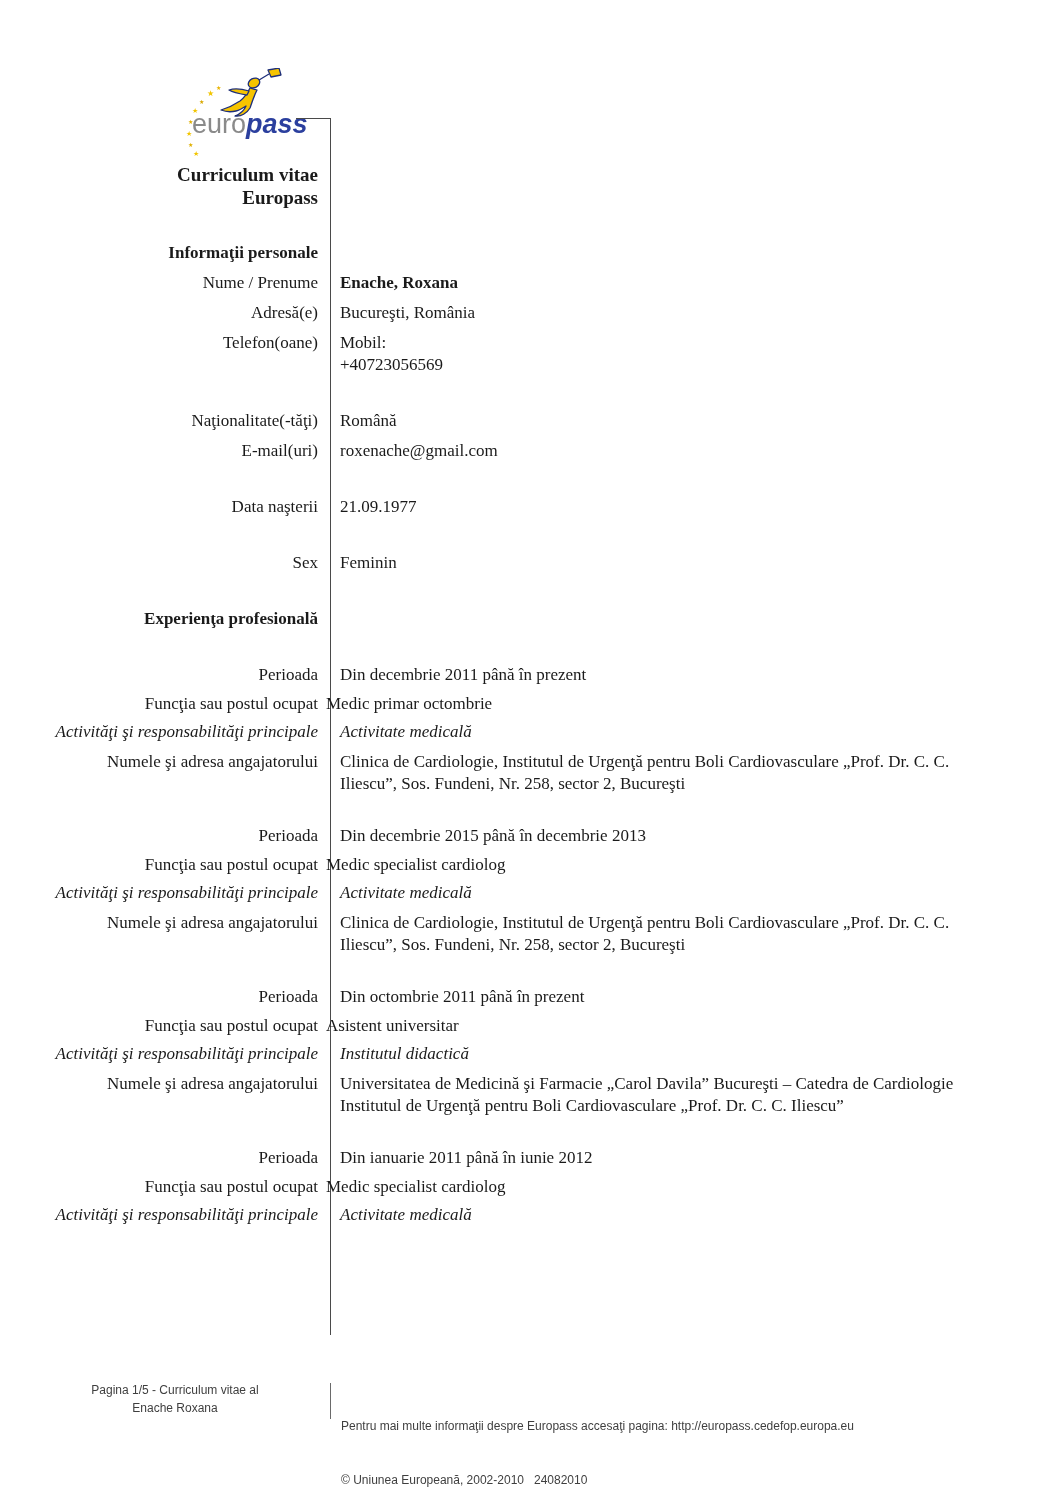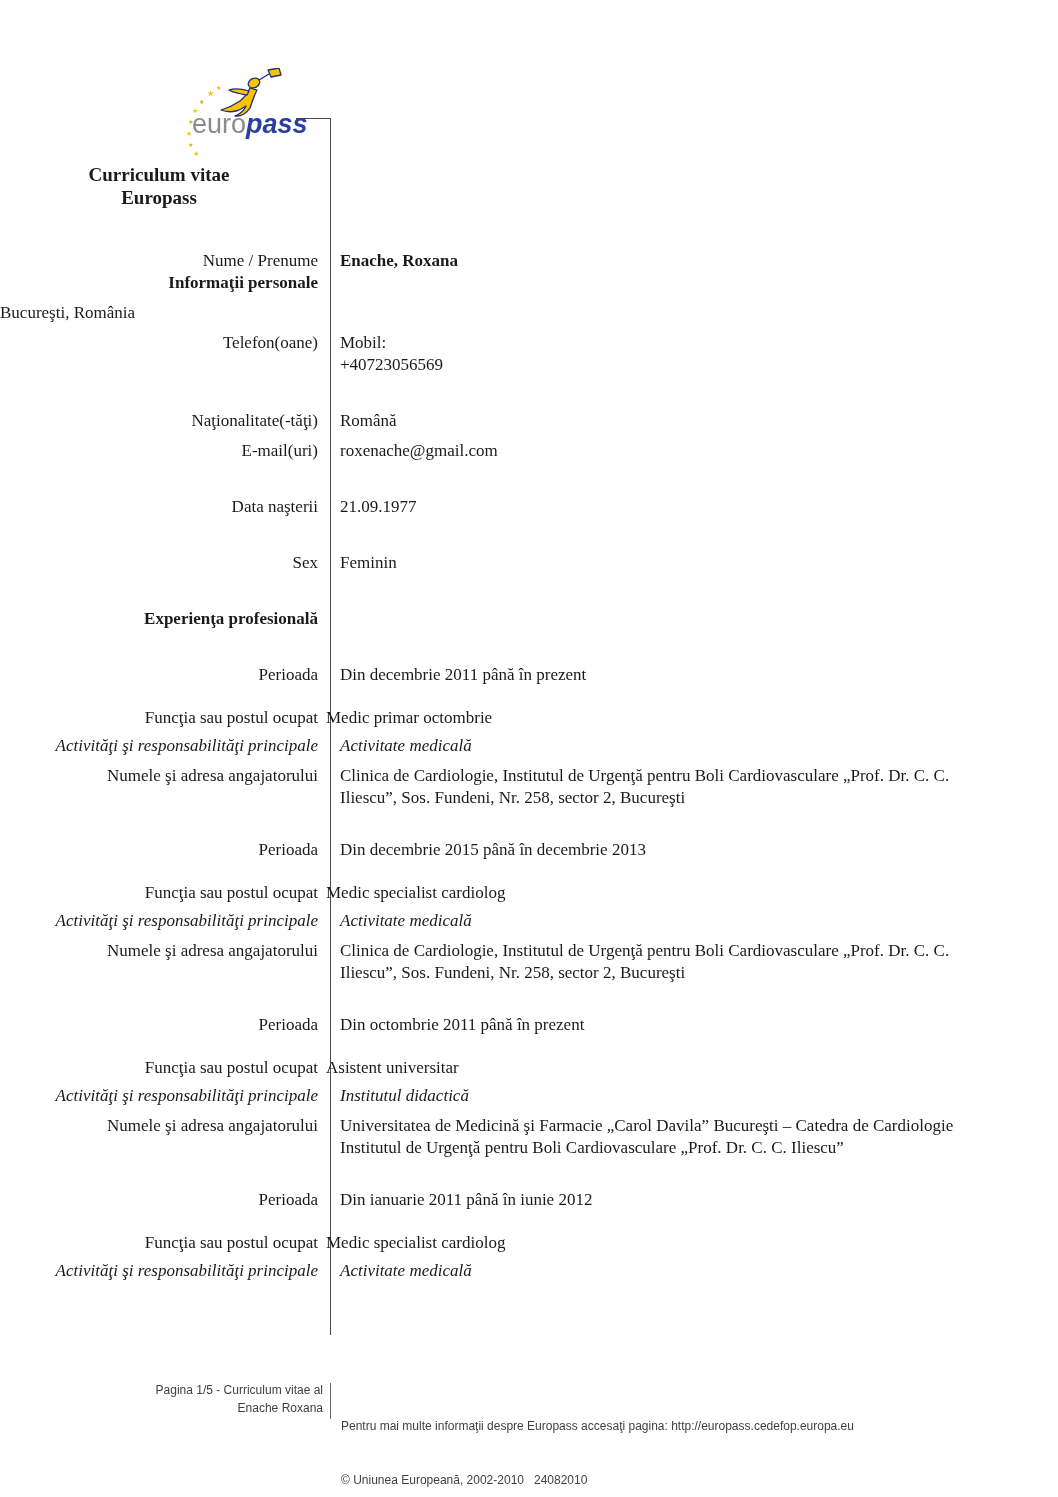--- a/index.html
+++ b/index.html
@@ -13,36 +13,36 @@
     overflow:hidden;
   }
   
   .vline{position:absolute;left:330px;top:118px;width:1px;height:1217px;background:#4a4a4a;}
   .hconnector{position:absolute;left:296px;top:118px;width:35px;height:1px;background:#4a4a4a;}
   
   .logo{position:absolute;left:180px;top:68px;width:152px;height:92px;}
   
   .doc-title{
     position:absolute;left:0;top:163px;width:318px;
-    text-align:center;font-weight:bold;font-size:19px;line-height:23px;
+    text-align:right;font-weight:bold;font-size:19px;line-height:23px;
   }
   
   .content{position:absolute;left:0;top:242px;width:1018px;}
   .row{display:grid;grid-template-columns:318px 1fr;column-gap:22px;line-height:22px;margin-top:8px;}
   .row.first{margin-top:0;}
   .mt34{margin-top:34px;}
   .mt30{margin-top:30px;}
-  .mt7{margin-top:21px;gap:8px;}
+  .mt7{margin-top:7px;gap:8px;}
   .mt6{margin-top:6px;font-style:italic;}
   .lbl{text-align:right;}
   .val{max-width:660px;white-space:pre-line;}
   .bold{font-weight:bold;}
   
   .footer-left{
-    position:absolute;left:5px;top:1381px;width:318px;text-align:right;
+    position:absolute;left:16px;top:1381px;width:318px;text-align:center;
     font-family:"Liberation Sans","DejaVu Sans",sans-serif;
     font-size:12px;line-height:18px;color:#3f3f3f;
   }
   .footer-divider{position:absolute;left:330px;top:1383px;width:1px;height:36px;background:#6a6a6a;}
   .footer-right{
     position:absolute;left:341px;top:1381px;width:700px;
     font-family:"Liberation Sans","DejaVu Sans",sans-serif;
     font-size:12px;line-height:18px;color:#3f3f3f;
     white-space:pre-wrap;
   }
@@ -81,31 +81,32 @@
   <div class="hconnector"></div>
   <div class="vline"></div>
 
   <div class="doc-title">
     <div>Curriculum vitae</div>
     <div>Europass</div>
   </div>
 
   <div class="content">
 
-    <div class="row">
-      <div class="lbl">Nume / Prenume</div>
-      <div class="val bold">Enache, Roxana</div>
-    </div>
-
     <div class="row first">
       <div class="lbl bold">Informaţii personale</div>
       <div class="val"></div>
     </div>
 
     <div class="row">
+      <div class="lbl">Nume / Prenume</div>
+      <div class="val bold">Enache, Roxana</div>
+    </div>
+
+    <div class="row">
+      <div class="lbl">Adresă(e)</div>
       <div class="val">Bucureşti, România</div>
     </div>
 
     <div class="row">
       <div class="lbl">Telefon(oane)</div>
       <div class="val">Mobil:
 +40723056569</div>
     </div>
 
     <div class="row mt34">

